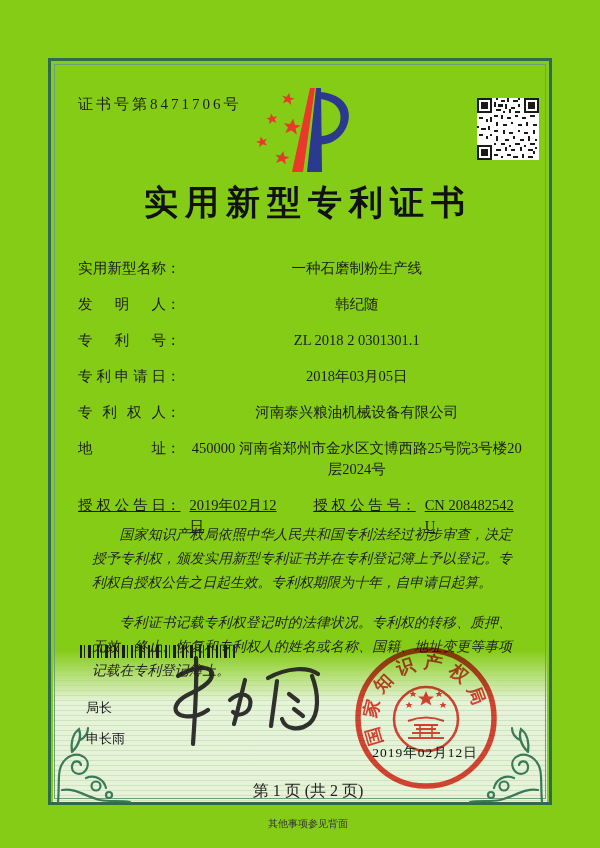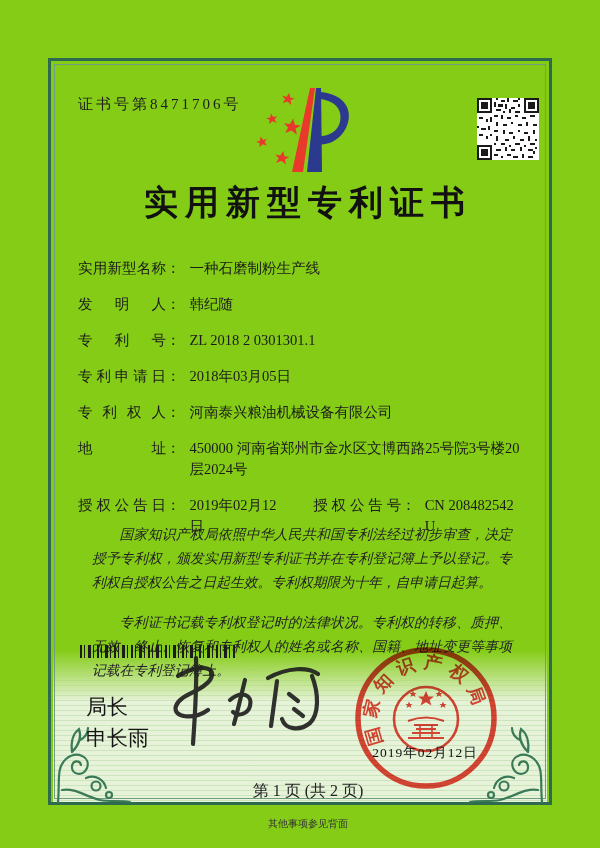--- a/index.html
+++ b/index.html
@@ -25,35 +25,35 @@
   .logo{position:absolute;left:250px;top:84px;z-index:3;}
   .qr{position:absolute;left:477px;top:98px;width:62px;height:62px;z-index:3;}
 
   .title{position:absolute;left:0;right:0;top:180px;text-align:center;font-size:34px;font-weight:bold;
          letter-spacing:7px;color:#111;z-index:3;}
 
   .fields{position:absolute;left:78px;top:258px;width:446px;font-size:14.5px;color:#1b1b1b;z-index:3;}
   .frow{display:flex;align-items:flex-start;margin-bottom:15px;line-height:1.45;}
   .flabel{display:inline-block;width:88px;text-align:justify;text-align-last:justify;flex:none;}
   .fcolon{flex:none;margin-right:9px;}
-  .fvalue{flex:1;}
-  .grantrow{display:flex;gap:4px;}
+  .fvalue{flex:1;text-align:center;}
+  .grantrow{display:flex;gap:4px;text-decoration:underline;}
   .grantrow .pair{display:flex;}
   .grantrow .pair2{margin-left:22px;}
   .glabel{display:inline-block;width:88px;text-align:justify;text-align-last:justify;flex:none;}
 
   .paras{position:absolute;left:76px;top:507px;width:452px;font-size:13.8px;line-height:24px;
          text-align:justify;color:#222;z-index:3;}
   .paras p{margin:16px;text-indent:2em;font-style:italic;}
 
   .barcode{position:absolute;left:80px;top:645px;width:156px;height:13px;z-index:3;
         background:repeating-linear-gradient(90deg,#1c1c1c 0 2px,transparent 2px 4px,#1c1c1c 4px 5px,
         transparent 5px 8px,#1c1c1c 8px 11px,transparent 11px 13px,#1c1c1c 13px 14px,transparent 14px 17px);}
 
-  .signer{position:absolute;left:86px;top:692px;font-size:21px;line-height:31px;color:#161616;z-index:3;}
+  .signer{position:absolute;left:86px;top:692px;font-size:13px;line-height:31px;color:#161616;z-index:3;}
   .sig{position:absolute;left:148px;top:652px;z-index:3;}
 
   .seal{position:absolute;left:350px;top:643px;z-index:4;mix-blend-mode:multiply;opacity:.93;}
   .sealdate{position:absolute;left:356px;top:744px;width:138px;text-align:center;font-size:13.5px;
         color:#111;z-index:5;letter-spacing:1px;}
 
   .pagefoot{position:absolute;left:0;right:0;top:781px;text-align:center;font-size:16px;color:#222;z-index:3;}
   .backnote{position:absolute;left:0;right:0;top:817px;text-align:center;font-size:10px;color:#333;z-index:3;}
 
   .orn-l{position:absolute;left:52px;top:718px;z-index:2;}

